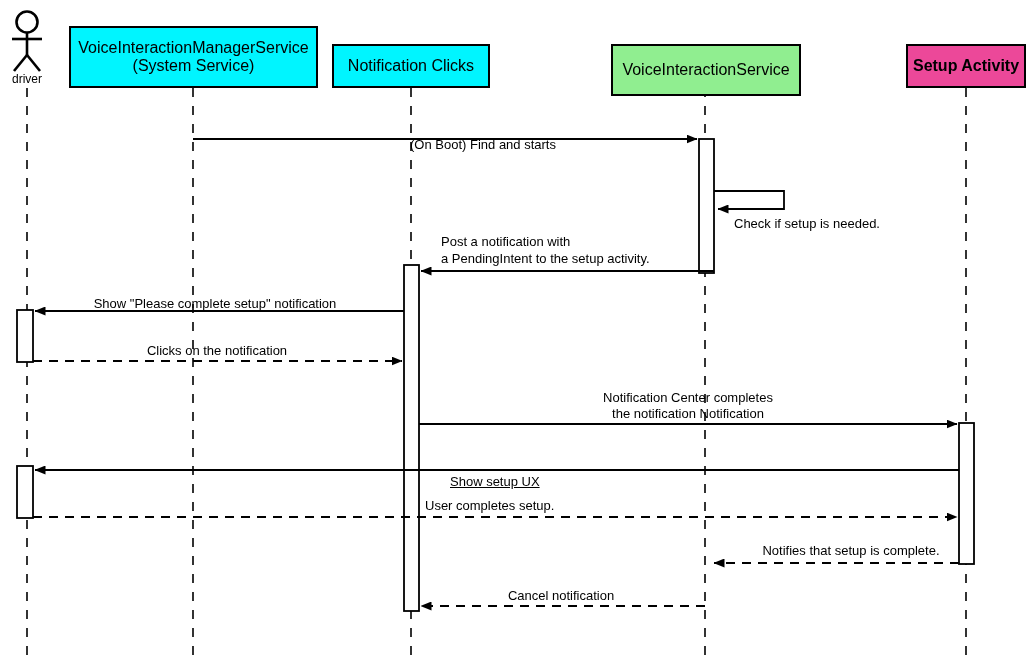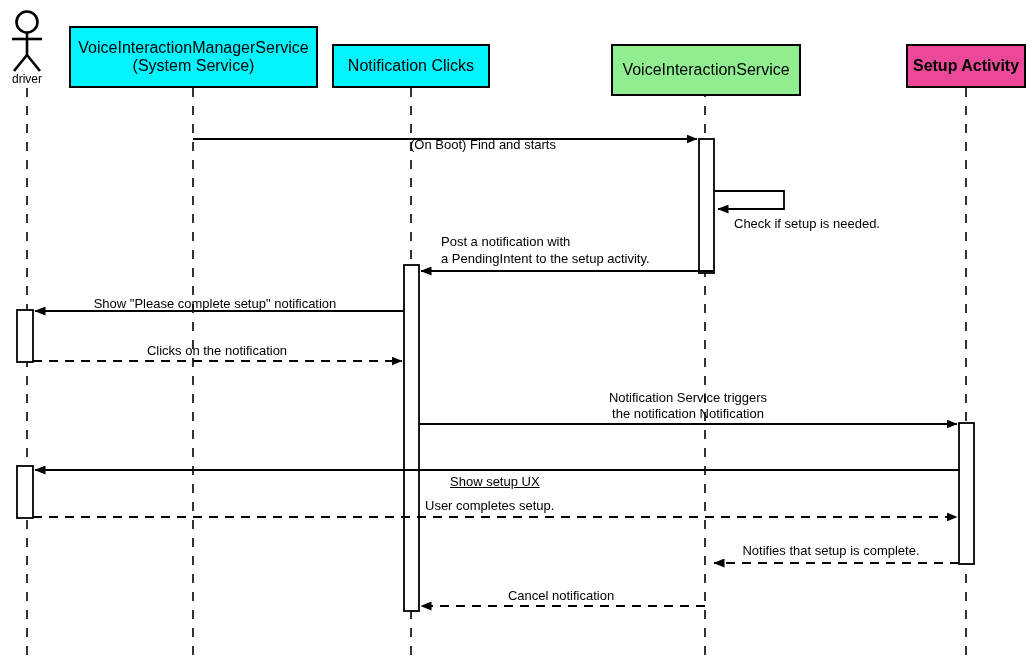--- a/index.html
+++ b/index.html
@@ -110,24 +110,24 @@
 
   <div class="msg l" style="left:734px;top:168px;margin-top:48px;">Check if setup is needed.</div>
 
   <div class="msg l" style="left:441px;top:234px;">Post a notification with</div>
   <div class="msg l" style="left:441px;top:251px;">a PendingIntent to the setup activity.</div>
 
   <div class="msg c" style="left:215px;top:296px;">Show "Please complete setup" notification</div>
 
   <div class="msg c" style="left:217px;top:343px;">Clicks on the notification</div>
 
-  <div class="msg c" style="left:688px;top:390px;">Notification Service triggers</div>
+  <div class="msg c" style="left:688px;top:390px;">Notification Center completes</div>
   <div class="msg c" style="left:688px;top:406px;">the notification Notification</div>
 
   <div class="msg l" style="left:450px;top:474px;text-decoration:underline;">Show setup UX</div>
 
   <div class="msg l" style="left:425px;top:498px;">User completes setup.</div>
 
-  <div class="msg c" style="left:831px;top:543px;">Notifies that setup is complete.</div>
+  <div class="msg c" style="left:851px;top:543px;">Notifies that setup is complete.</div>
 
   <div class="msg c" style="left:561px;top:588px;">Cancel notification</div>
 
 </div>
 
 </body></html>

